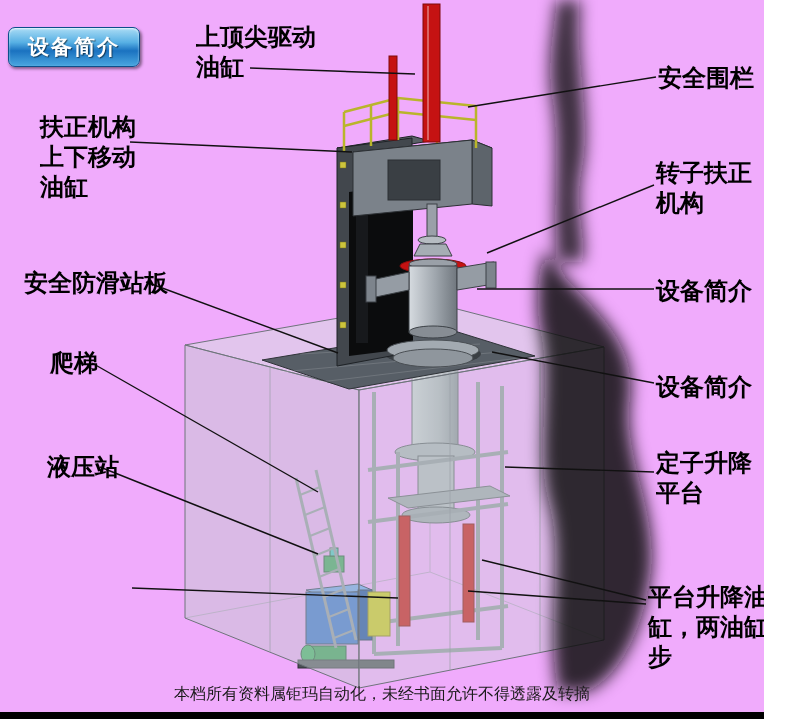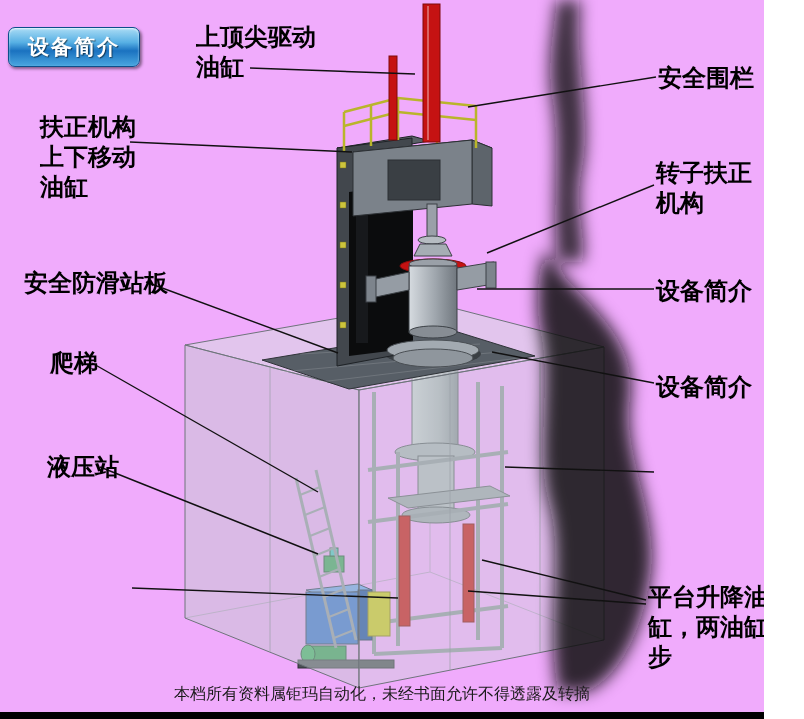--- a/index.html
+++ b/index.html
@@ -217,20 +217,21 @@
   <div class="label" style="left:656px;top:158px;width:104px">转子扶正机构</div>
 
   <div class="label nowrap" style="left:656px;top:276px">设备简介</div>
 
   <div class="label nowrap" style="left:50px;top:348px">爬梯</div>
 
   <div class="label nowrap" style="left:656px;top:372px">设备简介</div>
 
   <div class="label nowrap" style="left:47px;top:452px">液压站</div>
 
+  <div class="label" style="left:656px;top:448px;width:104px">定子升降平台</div>
 
 
   <div class="label" style="left:648px;top:582px;width:146px">平台升降油缸，两油缸同步</div>
 
   <div class="caption">本档所有资料属钜玛自动化，未经书面允许不得透露及转摘</div>
 
   <div class="bottom-bar"></div>
 </div>
 
 </body></html>

